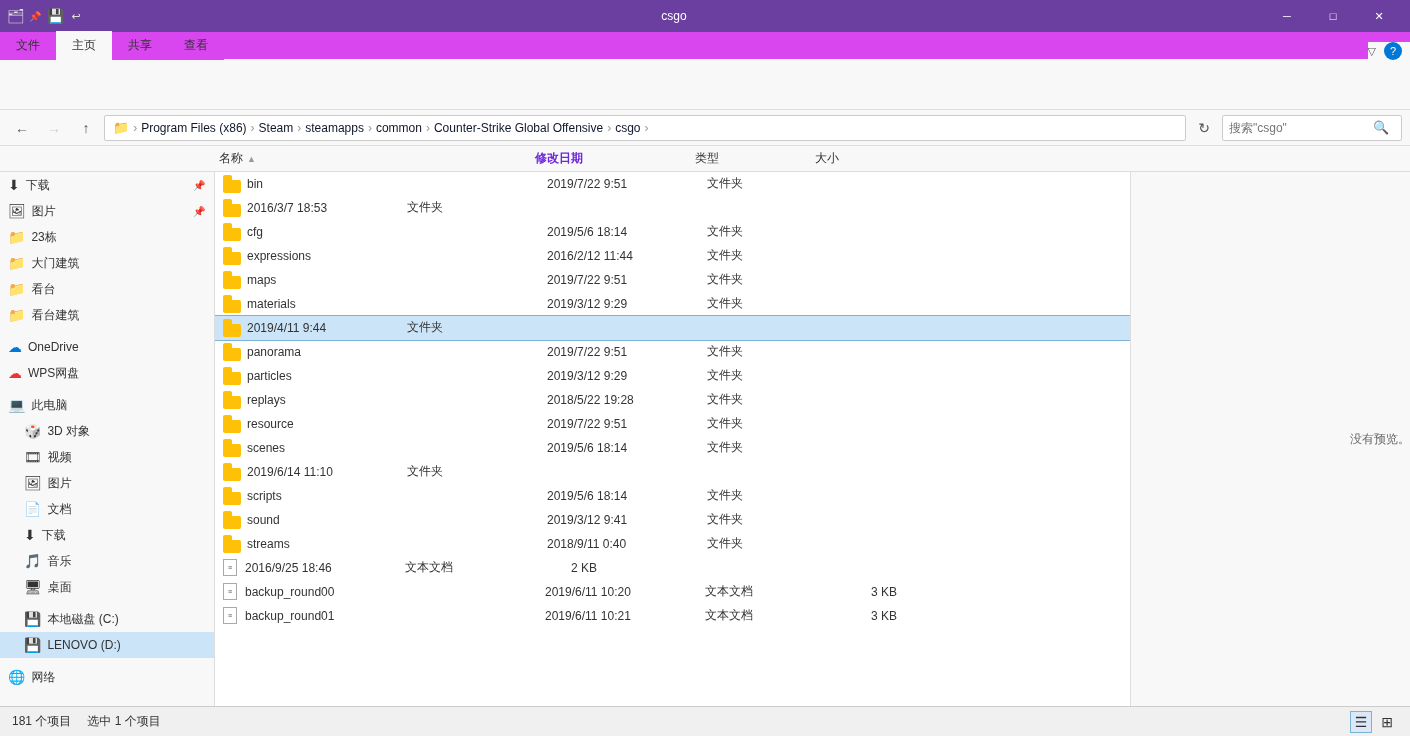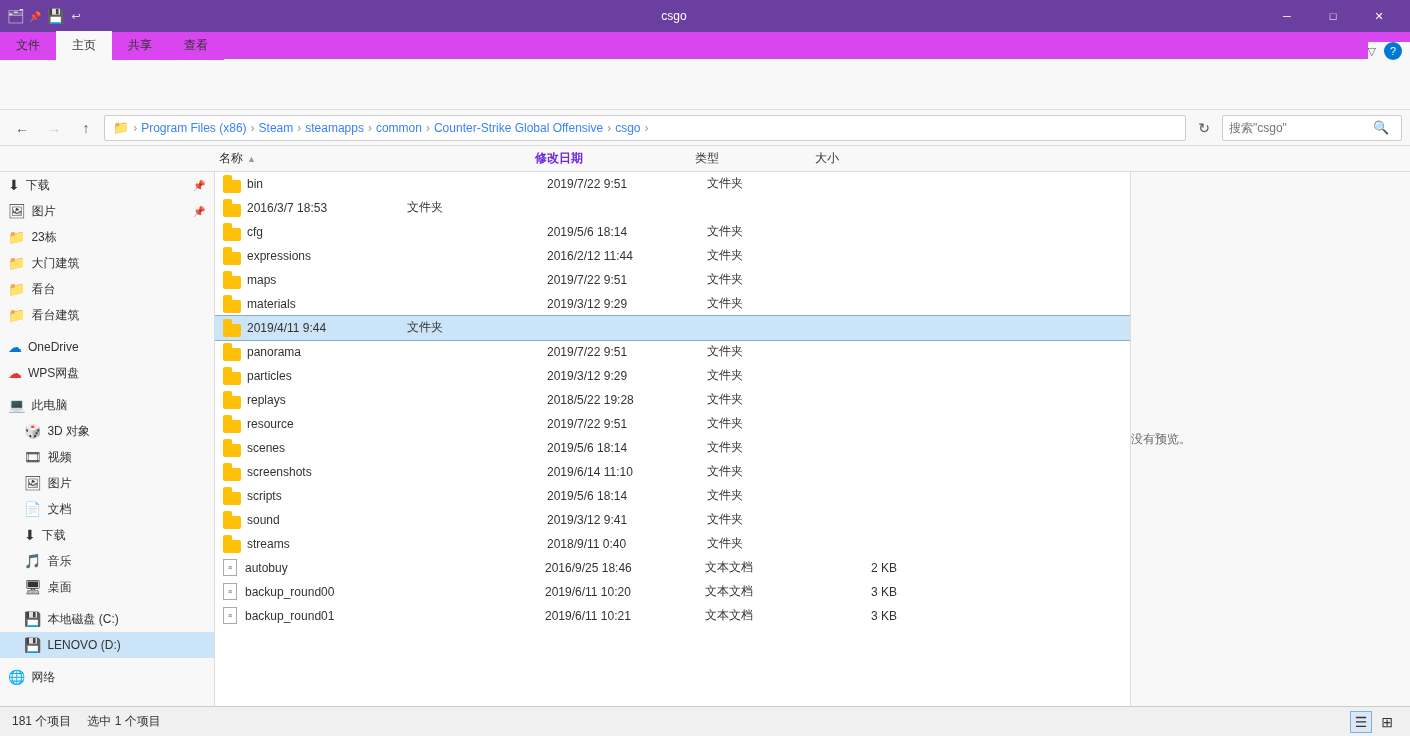--- a/index.html
+++ b/index.html
@@ -18,21 +18,21 @@
     .ribbon-tab { padding: 6px 16px; font-size: 12px; cursor: pointer; color: #333; }
     .ribbon-tab.active { background: #f8f8f8; border-top: 2px solid #6b3fa0; }
     .ribbon-content { height: 50px; display: flex; align-items: center; padding: 4px 8px; gap: 8px; }
 
     
     .addressbar { display: flex; align-items: center; background: #f8f8f8; border-bottom: 1px solid #ddd; height: 36px; padding: 0 8px; gap: 4px; }
     .nav-btn { width: 28px; height: 28px; border: none; background: transparent; cursor: pointer; display: flex; align-items: center; justify-content: center; font-size: 14px; color: #555; border-radius: 3px; }
     .nav-btn:disabled { color: #ccc; cursor: default; }
     .breadcrumb { flex: 1; display: flex; align-items: center; background: white; border: 1px solid #ccc; height: 26px; padding: 0 8px; font-size: 12px; color: #333; border-radius: 2px; gap: 2px; }
     .breadcrumb-sep { color: #999; margin: 0 2px; }
-    .breadcrumb-item { color: #3b82f6; cursor: pointer; }
+    .breadcrumb-item { color: #0f172a; cursor: pointer; }
     .refresh-btn { width: 28px; height: 28px; border: none; background: transparent; cursor: pointer; display: flex; align-items: center; justify-content: center; font-size: 14px; color: #555; }
     .search-box { display: flex; align-items: center; background: white; border: 1px solid #ccc; height: 26px; padding: 0 6px; width: 180px; gap: 4px; border-radius: 2px; }
     .search-input { border: none; outline: none; font-size: 12px; width: 140px; color: #333; }
     .search-icon { color: #999; font-size: 13px; }
     .col-name { width: 320px; font-size: 12px; color: #333; display: flex; align-items: center; gap: 4px; padding-left: 4px; }
     .col-date { width: 160px; font-size: 12px; color: #6d28d9; font-weight: bold; }
     .col-type { width: 120px; font-size: 12px; color: #333; }
     .col-size { width: 80px; font-size: 12px; color: #333; }
     .sort-arrow { font-size: 9px; color: #999; }
 
@@ -48,21 +48,21 @@
     
     .file-list { flex: 1; overflow-y: auto; overflow-x: hidden; background: white; }
     .file-item { display: flex; align-items: center; height: 24px; padding: 0 8px; cursor: pointer; border-bottom: 1px solid transparent; }
     .file-item.selected { background: #cce4f7; outline: 1px solid #7bb3d6; }
     .file-name { width: 300px; font-size: 12px; color: #333; overflow: hidden; text-overflow: ellipsis; white-space: nowrap; }
     .file-date { width: 160px; font-size: 12px; color: #333; }
     .file-type { width: 120px; font-size: 12px; color: #333; }
     .file-size { width: 80px; font-size: 12px; color: #333; text-align: right; padding-right: 8px; }
 
     
-    .preview-pane { width: 280px; background: #f8f8f8; border-left: 1px solid #ddd; display: flex; align-items: center; justify-content: flex-start; color: #666; font-size: 12px; flex-shrink: 0; }
+    .preview-pane { width: 280px; background: #f8f8f8; border-left: 1px solid #ddd; display: flex; align-items: center; justify-content: flex-end; color: #666; font-size: 12px; flex-shrink: 0; }
 
     
     .statusbar { display: flex; align-items: center; background: #f0f0f0; border-top: 1px solid #ccc; height: 30px; padding: 0 12px; font-size: 12px; color: #333; gap: 16px; }
     .statusbar-right { margin-left: auto; display: flex; gap: 4px; }
     .view-btn { width: 22px; height: 22px; display: flex; align-items: center; justify-content: center; cursor: pointer; border: 1px solid transparent; font-size: 14px; }
     .view-btn.active { background: #dce8f5; border-color: #7bb3d6; }
 
     
     .file-list::-webkit-scrollbar { width: 12px; }
     .file-list::-webkit-scrollbar-track { background: #f0f0f0; }
@@ -347,21 +347,20 @@
         <span class="file-name">scenes</span>
         <span class="file-date">2019/5/6 18:14</span>
         <span class="file-type">文件夹</span>
         <span class="file-size"></span>
       </div>
       <div class="file-item">
         <span style="display:inline-block;width:18px;height:18px;position:relative;flex-shrink:0;margin-right:6px;">
         <span style="position:absolute;bottom:0;left:0;width:18px;height:13px;background:#ffc107;border-radius:0 2px 2px 2px;display:block;"></span>
         <span style="position:absolute;top:0;left:0;width:9px;height:5px;background:#ffc107;border-radius:2px 2px 0 0;display:block;"></span>
        </span>
-        <span class="file-name">screenshots</span>
         <span class="file-date">2019/6/14 11:10</span>
         <span class="file-type">文件夹</span>
         <span class="file-size"></span>
       </div>
       <div class="file-item">
         <span style="display:inline-block;width:18px;height:18px;position:relative;flex-shrink:0;margin-right:6px;">
         <span style="position:absolute;bottom:0;left:0;width:18px;height:13px;background:#ffc107;border-radius:0 2px 2px 2px;display:block;"></span>
         <span style="position:absolute;top:0;left:0;width:9px;height:5px;background:#ffc107;border-radius:2px 2px 0 0;display:block;"></span>
        </span>
         <span class="file-name">scripts</span>
@@ -384,21 +383,20 @@
         <span style="position:absolute;bottom:0;left:0;width:18px;height:13px;background:#ffc107;border-radius:0 2px 2px 2px;display:block;"></span>
         <span style="position:absolute;top:0;left:0;width:9px;height:5px;background:#ffc107;border-radius:2px 2px 0 0;display:block;"></span>
        </span>
         <span class="file-name">streams</span>
         <span class="file-date">2018/9/11 0:40</span>
         <span class="file-type">文件夹</span>
         <span class="file-size"></span>
       </div>
       <div class="file-item">
         <span style="display:inline-block;width:14px;height:17px;background:white;border:1px solid #aaa;flex-shrink:0;margin-right:8px;font-size:7px;display:flex;align-items:center;justify-content:center;color:#555;">≡</span>
-        <span class="file-name">autobuy</span>
         <span class="file-date">2016/9/25 18:46</span>
         <span class="file-type">文本文档</span>
         <span class="file-size">2 KB</span>
       </div>
       <div class="file-item">
         <span style="display:inline-block;width:14px;height:17px;background:white;border:1px solid #aaa;flex-shrink:0;margin-right:8px;font-size:7px;display:flex;align-items:center;justify-content:center;color:#555;">≡</span>
         <span class="file-name">backup_round00</span>
         <span class="file-date">2019/6/11 10:20</span>
         <span class="file-type">文本文档</span>
         <span class="file-size">3 KB</span>

